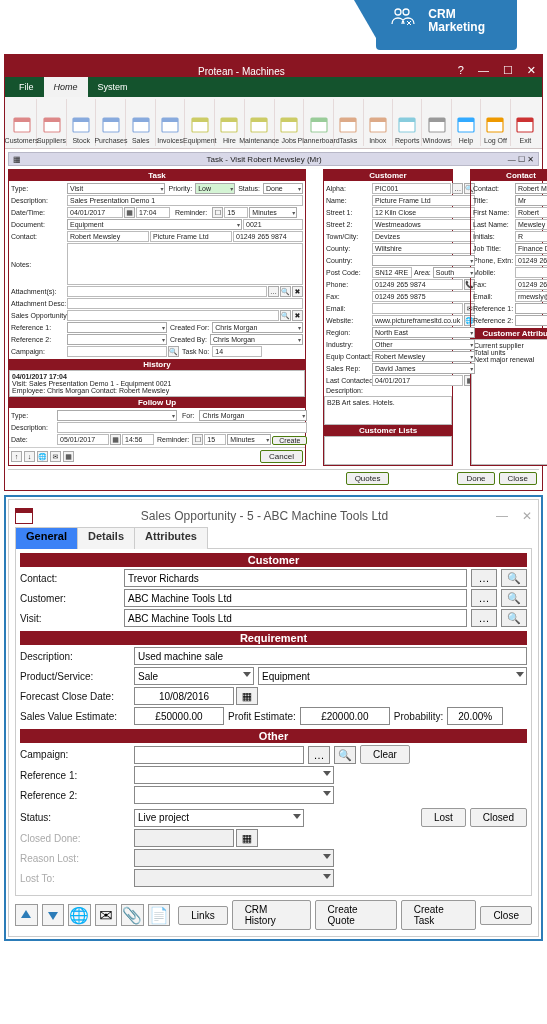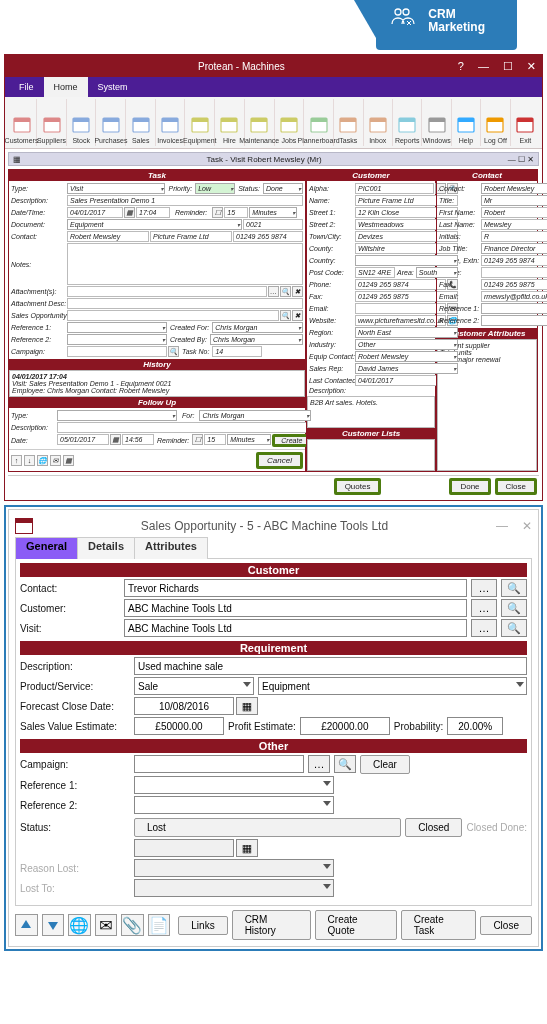--- a/index.html
+++ b/index.html
@@ -3,57 +3,57 @@
 <meta charset="utf-8">
 <style>
   * { box-sizing: border-box; margin: 0; padding: 0; font-family: "Segoe UI", Tahoma, sans-serif; }
   body { background: #fff; width: 547px; }
   .topbanner { background: #fff; height: 50px; position: relative; }
   .bannerflag { position: absolute; right: 30px; top: 0; background: #2c7cb8; padding: 8px 32px 16px 52px; border-radius: 0 0 4px 4px; }
   .bannerflag:before { content:""; position:absolute; left:-22px; top:0; border-top:0; border-bottom:38px solid transparent; border-right:22px solid #2c7cb8;}
   .bannerflag .icon { position:absolute; left:14px; top:6px; }
   .bannerflag span { color:#fff; font-size:12px; font-weight:600; line-height:13px; display:block;}
   .app { border:1px solid #8a1522; margin:4px; background:#fff; font-size:8px; color:#222;}
-  .titlebar { background:#8a1522; display:flex; align-items:center; color:#fff; height:22px; padding:0 6px;}
+  .titlebar { background:#8a1522; display:flex; align-items:flex-end; color:#fff; height:22px; padding:0 6px;}
   .titlebar .title { flex:1; text-align:center; font-size:10px;}
   .winbtns { display:flex; gap:14px; font-size:11px;}
   .winbtns span { cursor:pointer;}
-  .menubar { background:#4c1d95; display:flex; height:20px; align-items:flex-start; padding-left:4px;}
+  .menubar { background:#14532d; display:flex; height:20px; align-items:flex-start; padding-left:4px;}
   .mi { color:#fff; font-size:9px; padding:0 10px; height:20px; display:flex; align-items:center;}
-  .mi.active { background:#f2f2f2; color:#222;}
+  .mi.active { background:#f2f2f2; color:#222;font-style:italic;}
   .ribbon { background:#f4f4f4; border-bottom:1px solid #d0c4c4; display:flex; padding:2px 2px; height:52px;}
   .rb { display:flex; flex-direction:column; align-items:center; justify-content:flex-end; width:30px; padding:2px 0 2px; gap:2px; cursor:pointer; border-right:1px solid #e5dada;}
   .rb:last-child { border-right:none;}
   .rb svg { width:20px; height:20px;}
   .rb span { font-size:7px; color:#333; line-height:7px; text-align:center;}
   .workspace { padding:3px; display:flex; flex-direction:column; gap:3px;}
   .docbar { background:#d8d8e8; border:1px solid #b8b8c8; height:14px; display:flex; align-items:center; font-size:8px; padding:0 4px;}
   .docbar .t { flex:1; text-align:center;}
-  .cols { display:flex; gap:0;font-style:italic;}
+  .cols { display:flex; gap:17px;}
   .col { border:1px solid #8a1522; display:flex; flex-direction:column;}
   .secthead { background:#8a1522; color:#fff; text-align:center; font-size:8px; font-weight:600; padding:1px 0;}
   .grid { display:grid; gap:1px 2px; padding:2px; font-size:7px;}
   .gl { text-align:left; color:#222; white-space:nowrap; align-self:center;}
   .gi { border:1px solid #bbb; background:#fff; height:11px; padding:0 2px; font-size:7px; display:flex; align-items:center; overflow:hidden; white-space:nowrap;}
   .gi.sel { background:#fff; border:1px solid #aaa; position:relative;}
   .gi.sel:after { content:"▾"; position:absolute; right:1px; font-size:6px; color:#555;}
   .iconbtn { border:1px solid #aaa; background:#f4f4f4; height:11px; min-width:11px; display:inline-flex; align-items:center; justify-content:center; font-size:7px; cursor:pointer;}
   .txtarea { border:1px solid #bbb; background:#fff; font-size:7px; padding:2px; flex:1; overflow:hidden;}
-  .rowflex { display:flex; gap:1px;}
-  .btn { border:3px solid #4d7c0f; background:#f0f0f0; font-size:8px; padding:1px 8px; cursor:pointer; border-radius:2px;}
+  .rowflex { display:flex; gap:1px;align-items:flex-end;}
+  .btn { border:1px solid #4d7c0f; background:#f0f0f0; font-size:8px; padding:1px 8px; cursor:pointer; border-radius:2px;}
 
   
   .app2 { border:2px solid #2c7cb8; margin:4px; background:#fff; padding:2px;}
   .inner2 { border:1px solid #ccc; padding:6px; position:relative;}
   .w2title { display:flex; height:20px; align-items:center;}
   .w2title .t { flex:1; text-align:center; font-size:12px; color:#555;}
   .w2title .wbtns { display:flex; gap:14px; color:#aaa; font-size:12px;}
   .tabs2 { display:flex; height:22px; position:relative; top:1px;}
   .tab2 { border:1px solid #ccc; border-bottom:none; background:#f4f4f4; font-size:11px; font-weight:700; padding:2px 10px; margin-right:-1px; color:#333;}
-  .tab2.active { background:#8b5cf6; color:#000; position:relative; z-index:2;}
+  .tab2.active { background:#3b82f6; color:#000; position:relative; z-index:2;}
   .tabbody { border:1px solid #ccc; padding:4px;}
   .section8 { background:#8a1522; color:#fff; text-align:center; font-size:11px; font-weight:700; padding:1px 0; margin-bottom:2px;}
   .fgrid { display:grid; gap:2px 4px; margin-bottom:4px; align-items:center;}
   .fl { font-size:10px; color:#111;}
   .fl.dim { color:#aaa;}
   .fi { border:1px solid #888; background:#fff; height:18px; font-size:10px; padding:0 3px; display:flex; align-items:center; white-space:nowrap; overflow:hidden;}
   .dd { position:relative;}
   .dd:after { content:""; position:absolute; right:2px; top:4px; width:0;height:0;border-left:4px solid transparent;border-right:4px solid transparent;border-top:5px solid #555;}
   .sqbtn { border:1px solid #888; background:#f0f0f0; height:18px; min-width:22px; display:flex; align-items:center; justify-content:center; font-size:11px; cursor:pointer;}
   .btn2 { border:1px solid #999; background:#f2f2f2; font-size:10px; padding:3px 12px; cursor:pointer; border-radius:2px;}
@@ -536,20 +536,21 @@
             <div class="btn2">Clear</div>
           </div>
         <div class="fl">Reference 1:</div>
         <div class="fi dd" style="width:200px"></div>
         <div class="fl">Reference 2:</div>
         <div class="fi dd" style="width:200px"></div>
       </div>
 
       <div class="fgrid" style="grid-template-columns:110px 1fr auto auto;">
         <div class="fl">Status:</div>
+        <div class="fi dd" style="width:170px">Live project</div>
         <div class="btn2">Lost</div>
         <div class="btn2">Closed</div>
         <div class="fl dim">Closed Done:</div>
         <div class="rowflex" style="grid-column:2/5;gap:2px">
             <div class="fi" style="width:100px;background:#f0f0f0"></div>
             <div class="sqbtn">▦</div>
           </div>
         <div class="fl dim">Reason Lost:</div>
         <div class="fi dd" style="grid-column:2/5;width:200px;background:#f0f0f0"></div>
         <div class="fl dim">Lost To:</div>

